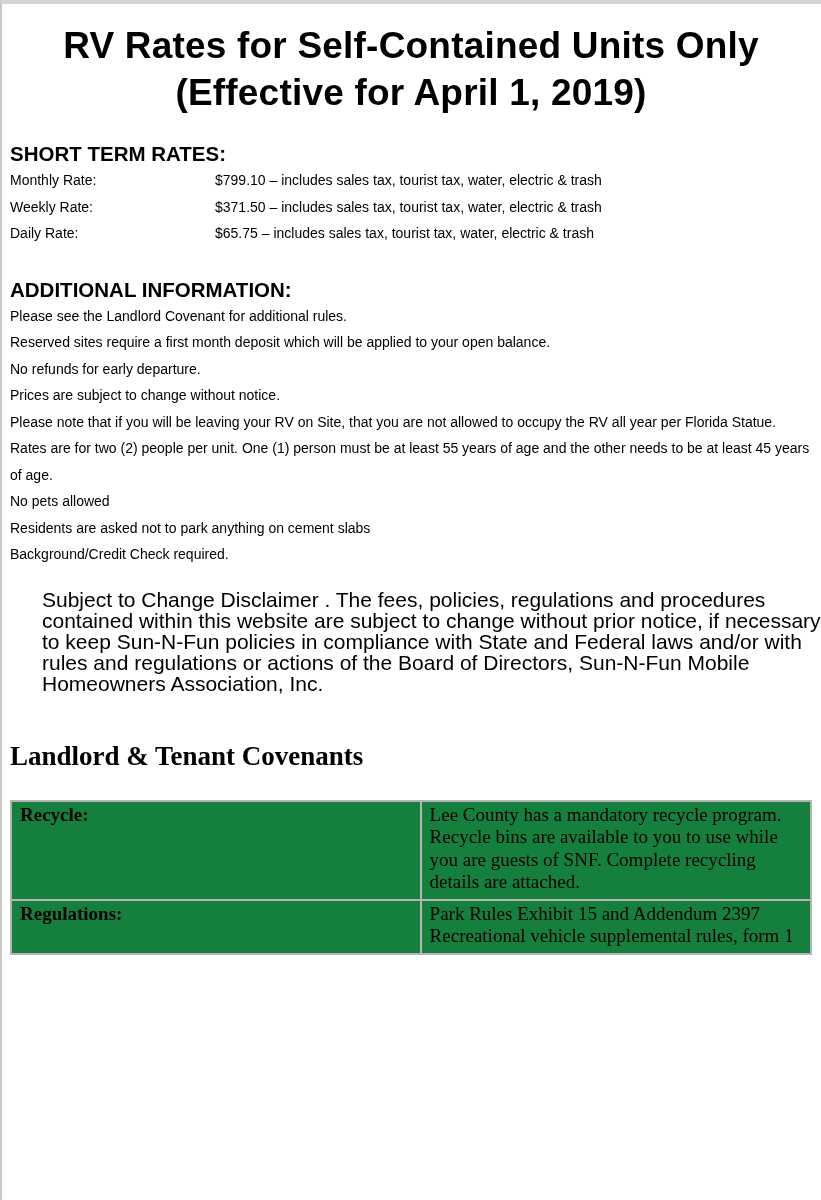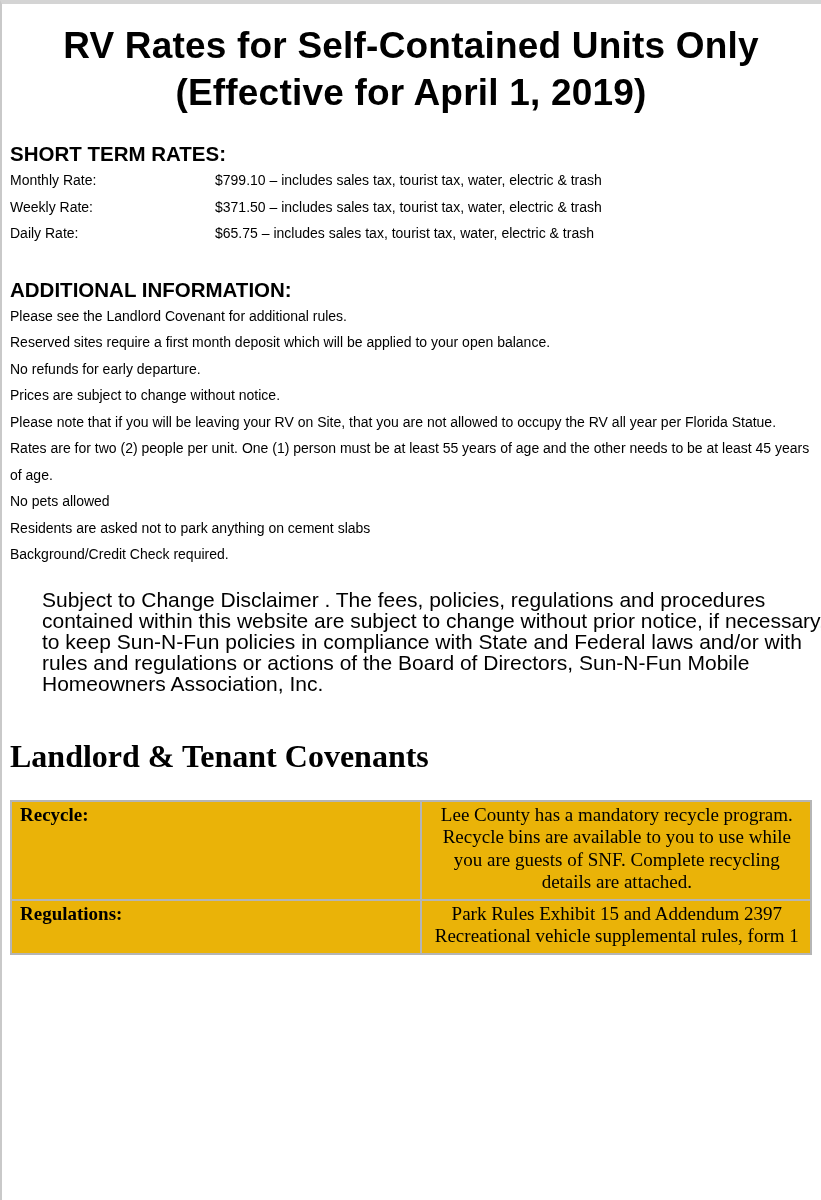--- a/index.html
+++ b/index.html
@@ -49,43 +49,43 @@
     margin-top: 21px;
     font-size: 21px;
     line-height: 21px;
     width: 800px;
     margin-left: 32px;
   }
   .covenants-heading {
     margin-top: 47px;
     font-family: "Liberation Serif", serif;
     font-weight: bold;
-    font-size: 32px;
+    font-size: 27px;
     line-height: 30px;
   }
   table.covenants {
     margin-top: 29px;
     border-collapse: collapse;
     table-layout: fixed;
     width: 802px;
     font-family: "Liberation Serif", serif;
     font-size: 19px;
     line-height: 22.5px;
   }
   table.covenants td {
     border: 2px solid #b5b5b5;
     vertical-align: top;
     padding: 2px 6px 5px 8px;
-    background: #eab308;
+    background: #15803d;
   }
   td.cov-label {
     width: 405px;
     font-weight: bold;
   }
-  td.cov-value { width: 386px; text-align: center; }
+  td.cov-value { width: 386px; }
 </style>
 </head>
 <body>
 
 <div class="page">
 
   <div class="doc-title">
     <div>RV Rates for Self-Contained Units Only</div>
     <div>(Effective for April 1, 2019)</div>
   </div>

